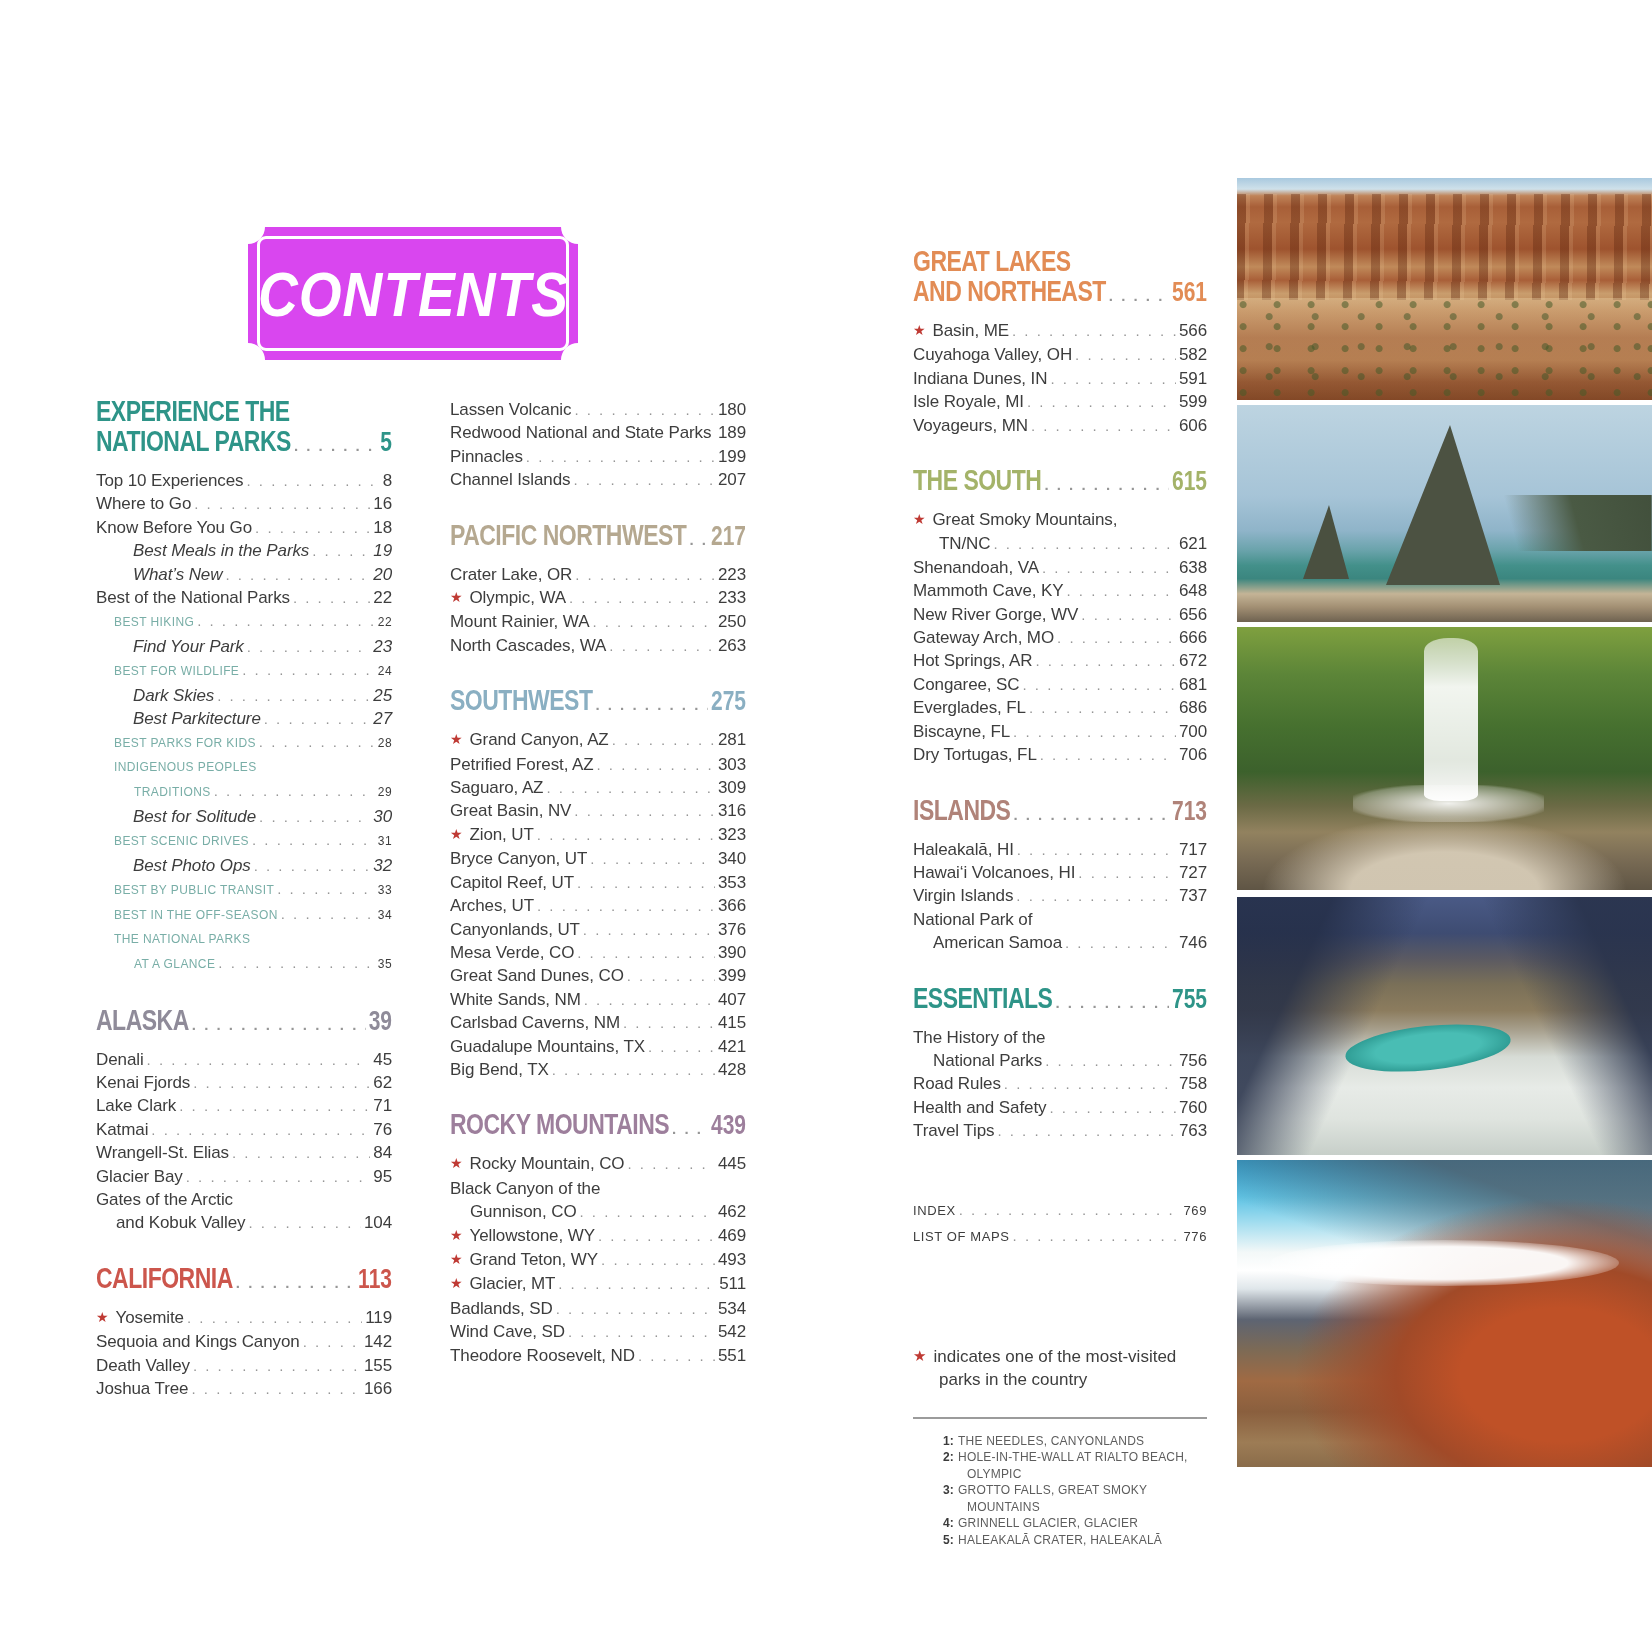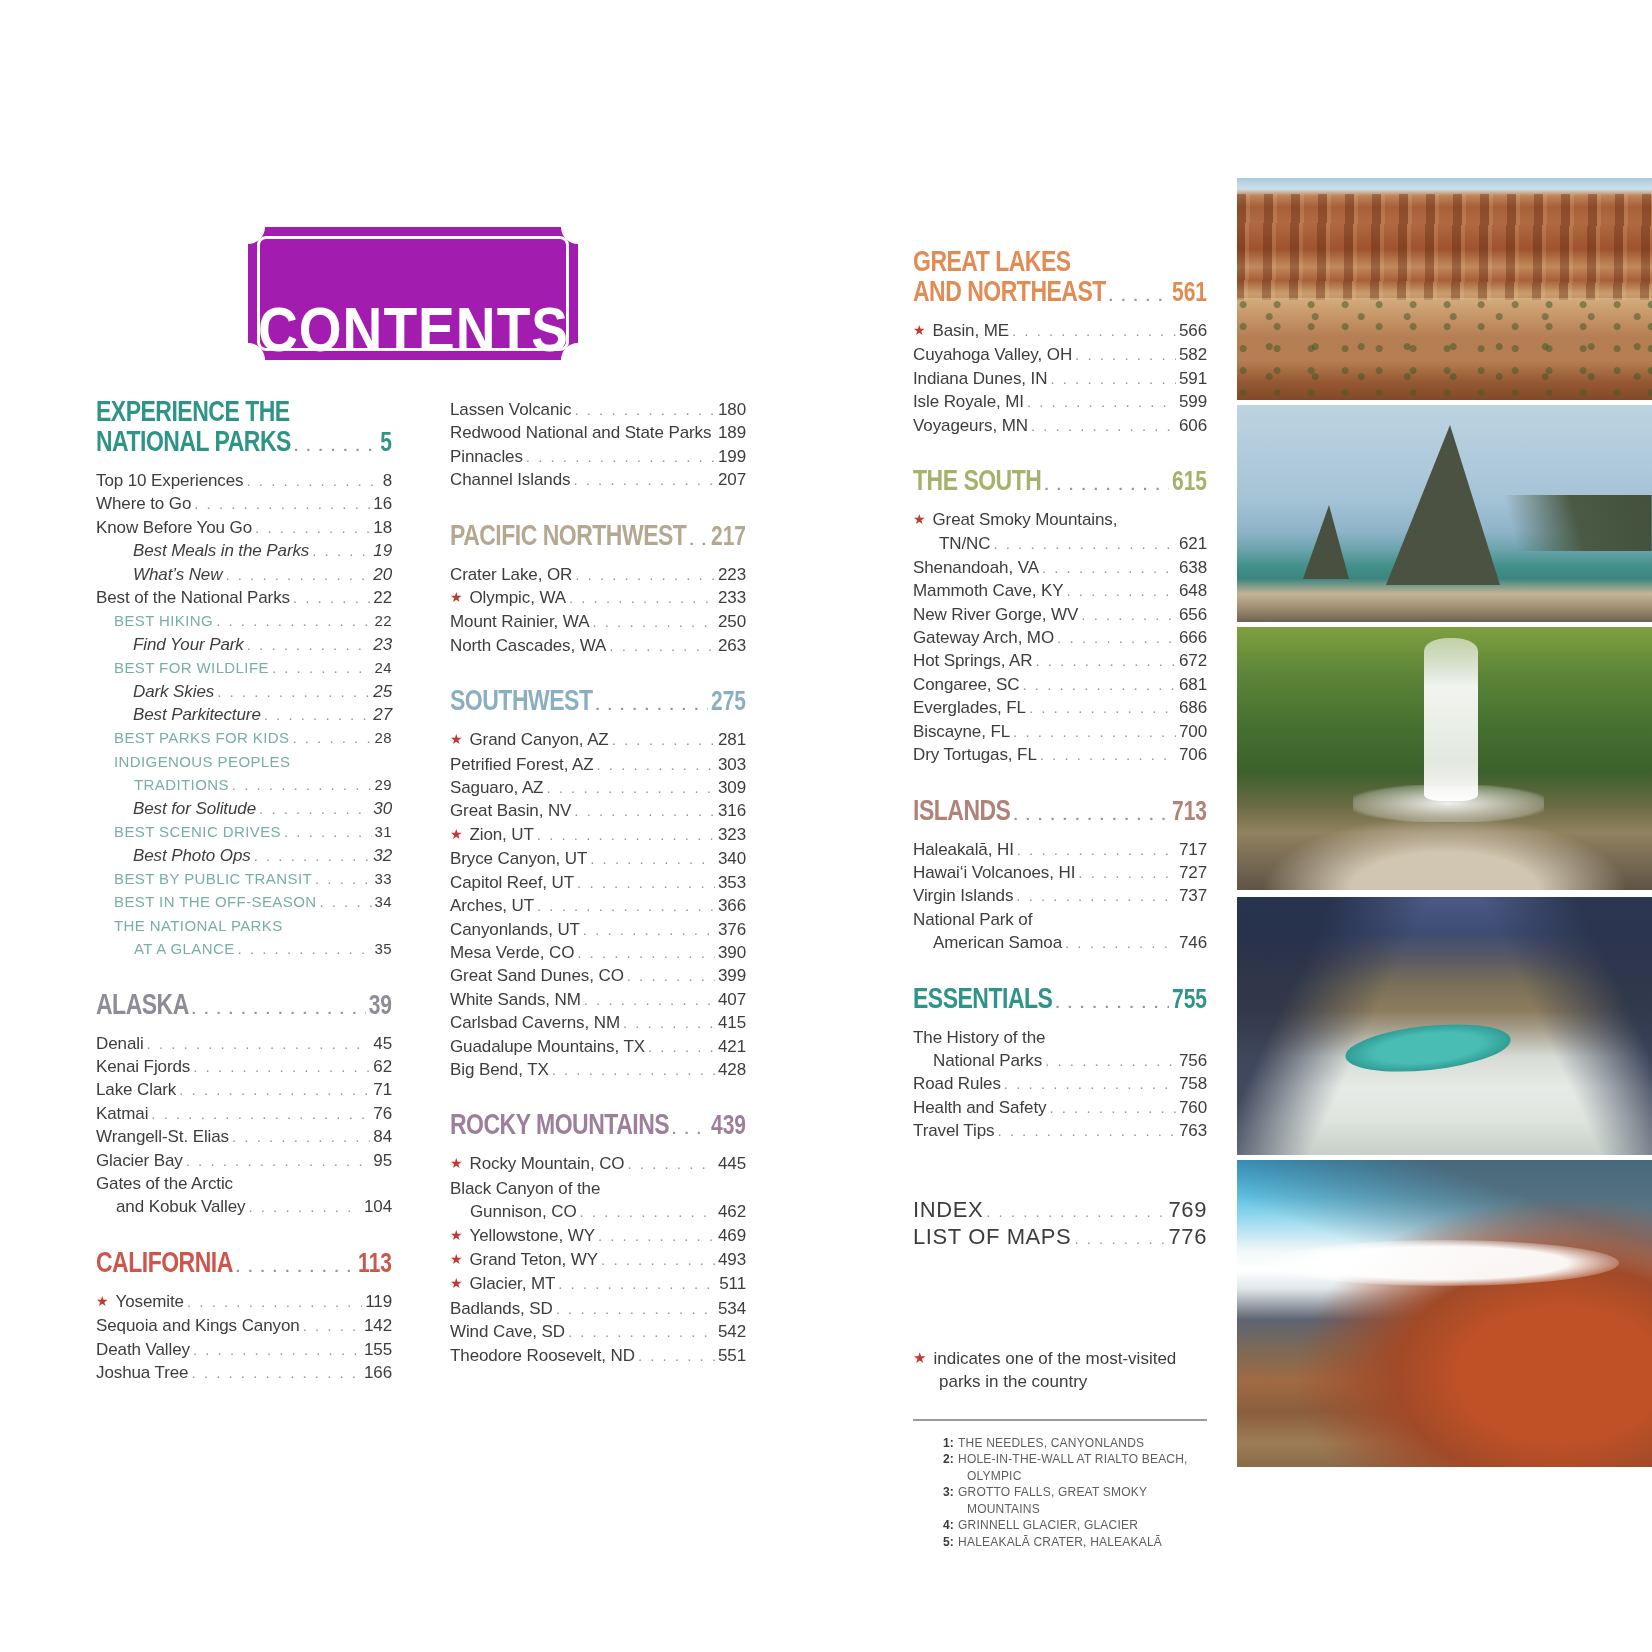--- a/index.html
+++ b/index.html
@@ -2,21 +2,21 @@
 <html><head>
 <meta charset="utf-8">
 <style>
   html,body{margin:0;padding:0;background:#ffffff;}
   body{width:1652px;height:1652px;position:relative;overflow:hidden;
        font-family:"Liberation Sans",sans-serif;color:#3d3d3d;}
   .page{position:absolute;inset:0;background:#fff;}
 
   
   .badge{position:absolute;left:248px;top:227px;width:330px;height:133px;
-         background:#a21caf;border-radius:14px;display:flex;align-items:flex-end;justify-content:center;}
+         background:#d946ef;border-radius:14px;display:flex;align-items:center;justify-content:center;font-style:italic;}
   .badge-inner{position:absolute;inset:9px;border:3px solid #ffffff;border-radius:9px;}
   .badge .notch{position:absolute;width:34px;height:34px;background:#ffffff;border-radius:50%;}
   .badge .n1{left:-17px;top:-17px}.badge .n2{right:-17px;top:-17px}
   .badge .n3{left:-17px;bottom:-17px}.badge .n4{right:-17px;bottom:-17px}
   .badge-title{position:relative;color:#fff;font-weight:700;font-size:54px;letter-spacing:1px;
                display:inline-block;transform:scale(1.02,1.18);}
 
   
   .col{position:absolute;}
   #col1{left:96px;top:398px;width:296px;}
@@ -36,24 +36,24 @@
   .hdots{color:inherit;}
   .hdots::after{font-size:19px;letter-spacing:3px;}
 
   .entry{line-height:23.4px;font-size:17px;letter-spacing:-0.1px;}
   .erow{display:flex;align-items:baseline;}
   .eline{display:block;white-space:nowrap;}
   .elabel{white-space:nowrap;}
   .epage{white-space:nowrap;color:#3d3d3d;}
   .entry.ind1{padding-left:18px;}
   .entry.ind2{padding-left:37px;}
-  .entry.caps{font-size:15px;letter-spacing:.4px;}
+  .entry.caps{font-size:12px;letter-spacing:.4px;}
   .entry.caps .elabel{color:#79aea7;}
   .entry.italic .elabel,.entry.italic .epage{font-style:italic;}
-  .entry.index{font-size:22px;letter-spacing:.6px;line-height:25px;}
+  .entry.index{font-size:13px;letter-spacing:.6px;line-height:25px;}
   .entry .l2{padding-left:20px;}
   .entry.ind1 .l2{padding-left:20px;}
   .entry .l2.starpad{padding-left:26px;}
 
   .dots{flex:1 1 auto;min-width:0;overflow:hidden;white-space:nowrap;
         margin:0 3px;color:#969696;}
   .dots::after{content:". . . . . . . . . . . . . . . . . . . . . . . . . . . . . . . . . . . . . . . . . . . . . . . . . . . . . . . . . . . .";
         font-size:15px;letter-spacing:2px;}
 
   .star{color:#bf3a34;font-size:14px;margin-right:7px;position:relative;top:-1px;}

